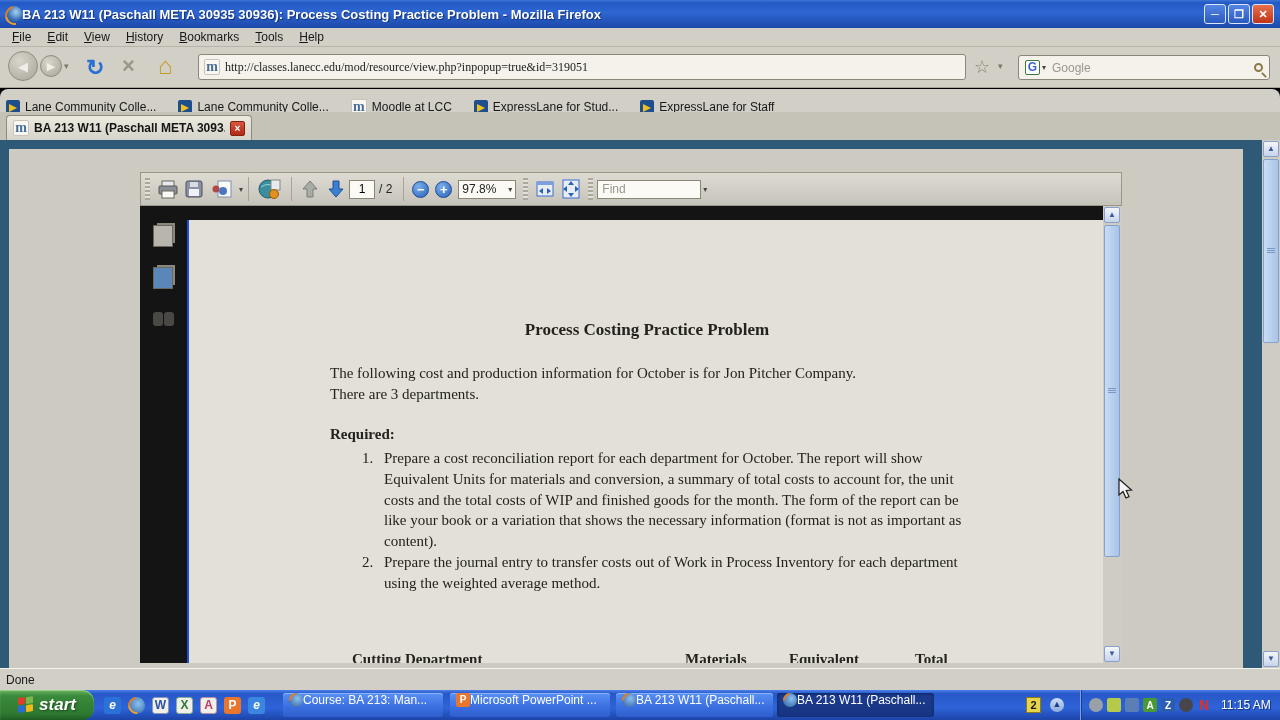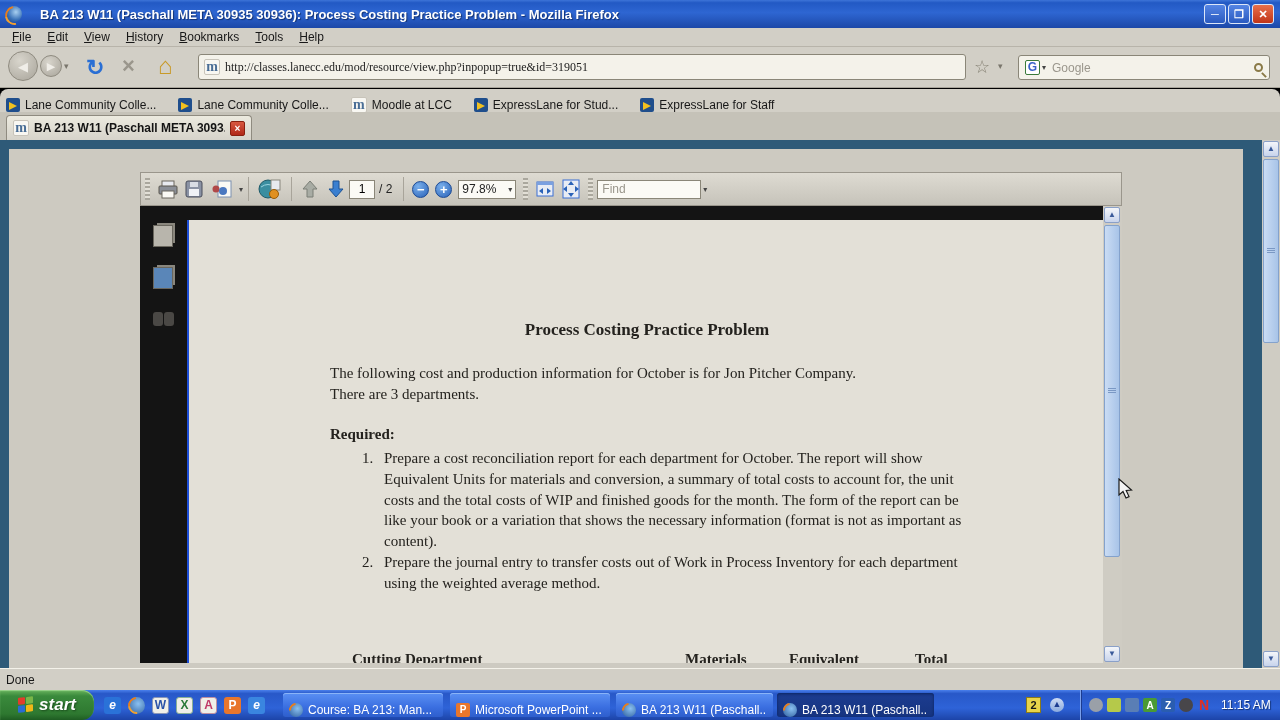--- a/index.html
+++ b/index.html
@@ -8,21 +8,21 @@
   
   #titlebar { position:absolute; left:0; top:0; width:1280px; height:28px;
     background:linear-gradient(180deg,#3d74d8 0%,#2259c4 10%,#2e66d2 45%,#1c48a8 100%);
     display:flex; align-items:center; padding:0 6px; color:#fff; }
   .ff-logo { width:16px; height:16px; border-radius:50%;
     background:radial-gradient(circle at 62% 38%, #a8d0f0 0%, #3a72b8 55%, #1c3f78 100%);
     position:relative; flex:0 0 auto; }
   .ff-logo::after { content:""; position:absolute; left:-1px; top:0; width:15px; height:15px;
     border-radius:50%; border:2px solid transparent; border-left-color:#e87c1c; border-bottom-color:#f0a030;
     transform:rotate(35deg); }
-  #window-title { font-size:13px; font-weight:bold; margin-left:18px; text-shadow:1px 1px 1px #12306e;
+  #window-title { font-size:13px; font-weight:bold; margin-left:0; text-shadow:1px 1px 1px #12306e;
     white-space:nowrap; overflow:hidden; flex:1; }
   .winbtn { width:22px; height:20px; border-radius:3px; margin-left:2px; border:1px solid #dce6f8;
     background:linear-gradient(180deg,#5585e4,#2a5ac0); color:#fff; font-size:11px; font-weight:bold;
     display:flex; align-items:center; justify-content:center; line-height:1; }
   .winbtn.close { background:linear-gradient(180deg,#e8704c,#c03418); }
 
   
   #menubar { position:absolute; left:0; top:28px; width:1280px; height:19px; background:#d2cfc6;
     display:flex; align-items:center; padding-left:4px; border-bottom:1px solid #b8b4aa; }
   .menu-item { font-size:12px; color:#181818; padding:2px 8px; }
@@ -55,21 +55,21 @@
     color:#3a62c8; font-weight:bold; font-size:12px; line-height:13px; text-align:center; flex:0 0 auto; }
   #search-input { border:none; outline:none; background:transparent; font-size:12px; color:#333; flex:1; margin-left:6px;
     font-family:"Liberation Sans",sans-serif; }
   #search-input::placeholder, #find-input::placeholder { color:#9a968c; }
   .mag { width:9px; height:9px; border:2px solid #8a7a48; border-radius:50%; position:relative; flex:0 0 auto; }
   .mag::after { content:""; position:absolute; left:7px; top:7px; width:2px; height:6px; background:#8a7a48;
     transform:rotate(-45deg); }
 
   
   #bookmarksbar { position:absolute; left:0; top:89px; width:1280px; height:37px; background:#d2cfc6;
-    border-bottom:6px solid #0c4a6e; display:flex; align-items:center; padding-left:6px; gap:22px;border-radius:8px; }
+    border-bottom:2px solid #0c4a6e; display:flex; align-items:center; padding-left:6px; gap:22px;border-radius:8px; }
   .bm-item { display:flex; align-items:center; gap:5px; font-size:12px; color:#181818; }
   .lane-icon { width:14px; height:14px; background:#1f4e8c; border-radius:2px; position:relative; }
   .lane-icon::after { content:""; position:absolute; left:3px; top:4px; border-left:8px solid #f0c020;
     border-top:4px solid transparent; border-bottom:4px solid transparent; }
 
   
   #tabbar { position:absolute; left:0; top:112px; width:1280px; height:28px; background:#c5c2b8; }
   #tab-1 { position:absolute; left:6px; top:3px; width:246px; height:25px;
     background:linear-gradient(180deg,#eceadf,#d6d3ca); border:1px solid #8f8b80; border-bottom:none;
     border-radius:4px 4px 0 0; display:flex; align-items:center; padding:0 6px; gap:5px; }
@@ -162,21 +162,21 @@
   .ql.ff { background:radial-gradient(circle at 60% 40%,#8ac0f0,#2a5a9a); border-radius:50%; position:relative; }
   .ql.ff::after { content:""; position:absolute; inset:0; border-radius:50%; border:2px solid transparent;
     border-left-color:#e87c1c; border-bottom-color:#f0a030; transform:rotate(40deg); }
   .ql.word { background:#f0efe8; color:#2a52a8; border:1px solid #8a96b8; }
   .ql.excel { background:#f0efe8; color:#2a7a38; border:1px solid #8ab096; }
   .ql.access { background:#f0efe8; color:#c03868; border:1px solid #c090a0; }
   .ql.ppt { background:#e8762c; color:#fff; }
   .ql.msn { background:#3a86e0; font-style:italic; }
   .taskbtn { position:absolute; top:3px; height:24px; border-radius:3px;
     background:linear-gradient(180deg,#5a90f4,#3a6ee0 60%,#2e5ecc); box-shadow:inset 0 1px 0 #8ab4f8;
-    display:flex; align-items:flex-end; padding:0 6px; gap:5px; color:#fff; font-size:12px; }
+    display:flex; align-items:flex-start; padding:0 6px; color:#fff; font-size:12px; }
   .taskbtn .lbl { white-space:nowrap; overflow:hidden; }
   .taskbtn.active { background:linear-gradient(180deg,#1c3c90,#163480); box-shadow:inset 0 1px 3px #0c2460; }
   .mini-ff { width:14px; height:14px; border-radius:50%; flex:0 0 auto;
     background:radial-gradient(circle at 60% 40%,#8ac0f0,#2a5a9a); position:relative; }
   .mini-ff::after { content:""; position:absolute; inset:0; border-radius:50%; border:2px solid transparent;
     border-left-color:#e87c1c; transform:rotate(40deg); }
   .mini-ppt { width:14px; height:14px; background:#e8762c; border-radius:2px; color:#fff; font-size:10px;
     font-weight:bold; text-align:center; line-height:14px; flex:0 0 auto; }
   #notif-badge { position:absolute; left:1026px; top:7px; width:15px; height:16px; background:#e8d44a;
     border:1px solid #8a7a1a; color:#181818; font-size:11px; font-weight:bold; text-align:center; line-height:14px; }

